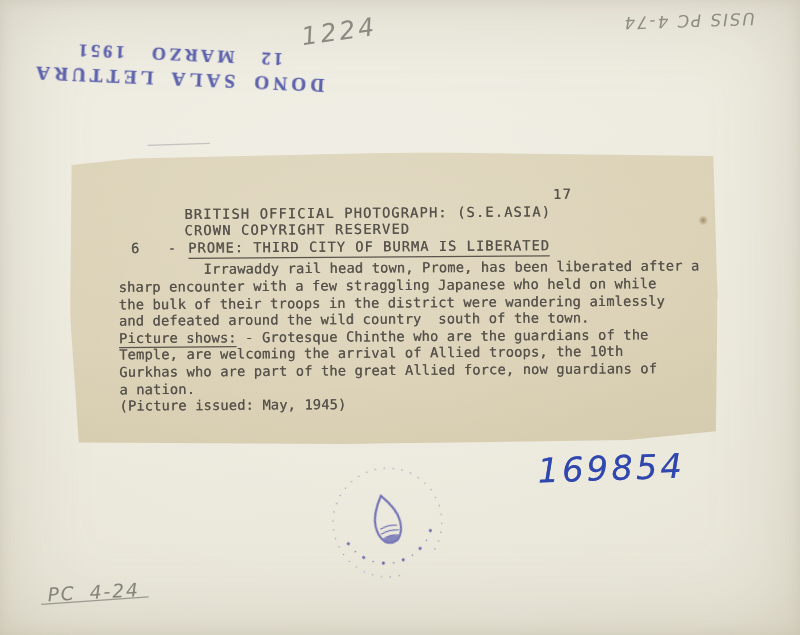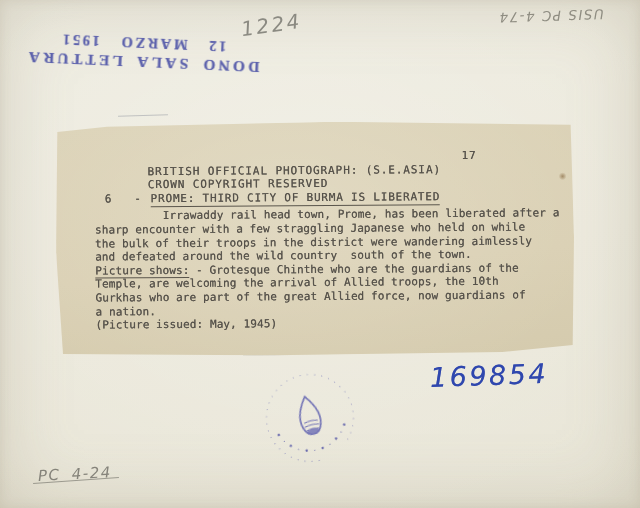--- a/index.html
+++ b/index.html
@@ -73,21 +73,21 @@
     font-family:"DejaVu Sans Mono","Liberation Mono",monospace;
     font-size:11px;color:#55514a;
     text-shadow:0.25px 0 0 rgba(85,81,74,0.6), 0 0 0.5px rgba(85,81,74,0.35);
   }
   .t-line{height:13.6px;line-height:13.6px;white-space:pre;position:relative;}
   .t-line.header{letter-spacing:0.9px;margin-left:49px;}
   .t-line.sub{letter-spacing:0.9px;margin-left:92px;}
   .t-line.title-row{letter-spacing:0.8px;margin-left:49px;}
   .title-dash{display:inline-block;margin-left:22px;}
   .title-text{display:inline-block;margin-left:9px;border-bottom:1.1px solid #5a554c;padding-bottom:0.5px;}
-  .page-num{position:absolute;left:357px;top:0;letter-spacing:1px;}
+  .page-num{position:absolute;left:338px;top:0;letter-spacing:1px;}
   .t-line.body{margin-left:39px;letter-spacing:0.1px;}
   .t-line.body.first{text-indent:68px;margin-top:4px;}
   .ps-label{border-bottom:1.1px solid #5a554c;padding-bottom:0.5px;text-align:center;}
   
   .library-stamp{
     position:absolute;left:250px;top:366px;width:120px;height:104px;
     transform:rotate(-14deg);
     opacity:.82;
   }
   

